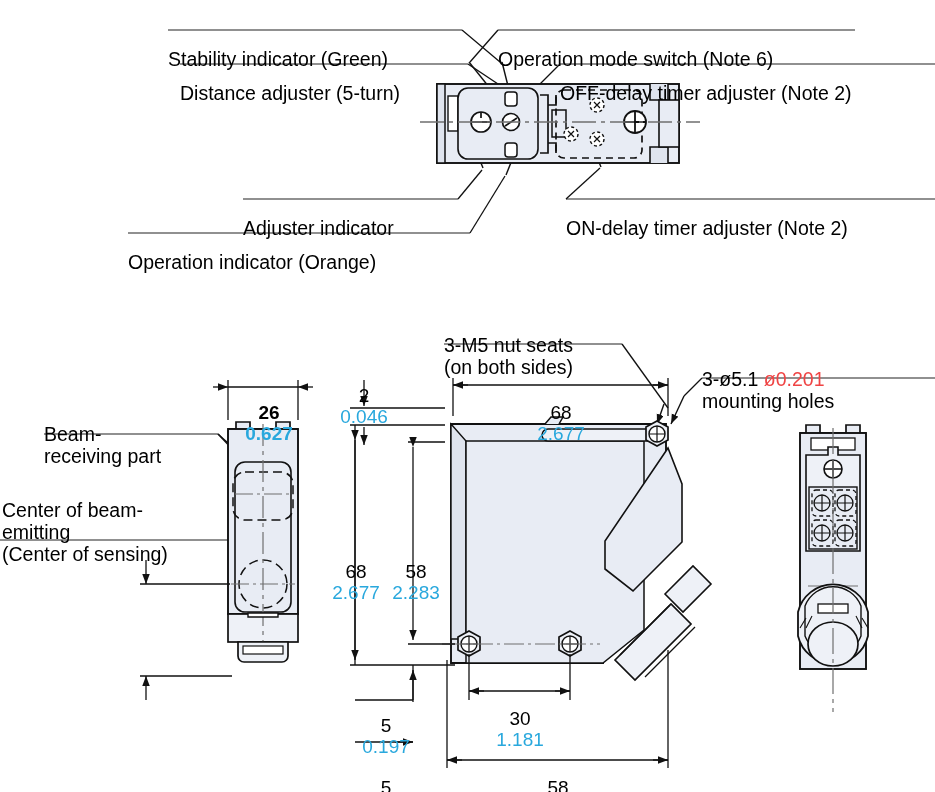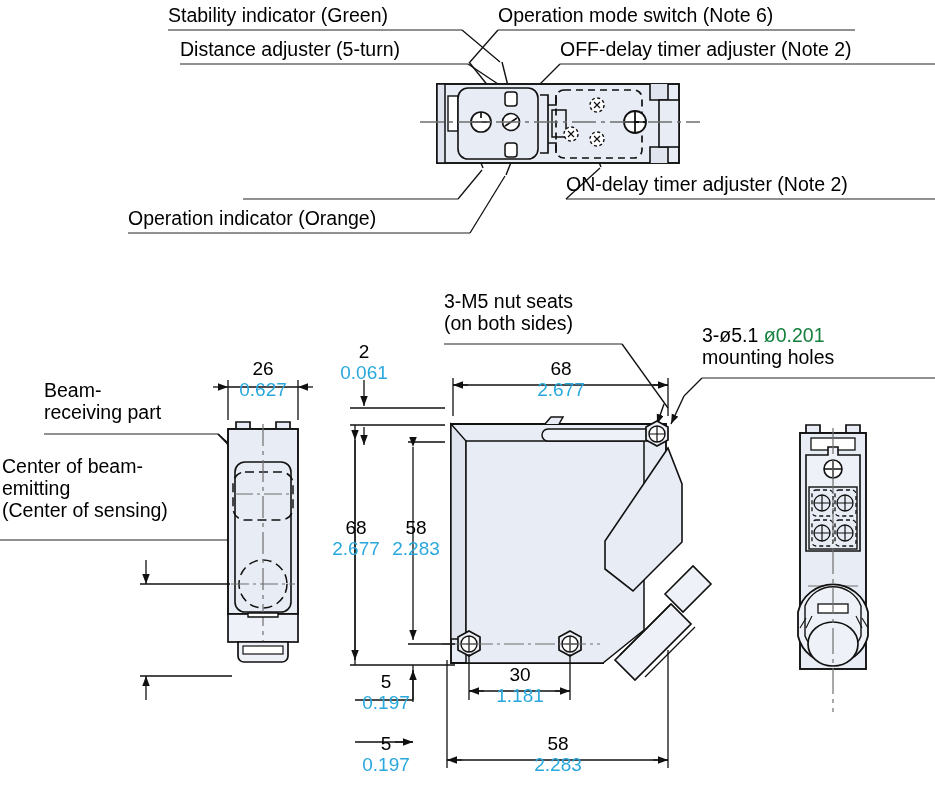--- a/index.html
+++ b/index.html
@@ -26,25 +26,26 @@
     top: 0;
     width: 935px;
     height: 792px;
   }
   .lbl {
     position: absolute;
     font-family: "Liberation Sans", sans-serif;
     color: #000000;
     white-space: nowrap;
     line-height: 1.12;
+    margin-top: 44px;
   }
   .lbl-callout { font-size: 19.5px; }
   .dim-mm { font-size: 19px; color: #000000; }
   .dim-in { font-size: 19px; color: #29a8dd; }
-  .dim-blue { color: #15803d; }
+  .dim-blue { color: #ef4444; }
   .ctr { text-align: center; }
 </style>
 </head>
 <body>
 
 <div id="root">
 
   <svg class="draw" viewBox="0 0 935 792">
     <defs>
       <marker id="ar" markerWidth="9" markerHeight="9" refX="8" refY="3" orient="auto" markerUnits="strokeWidth">
@@ -263,20 +264,21 @@
   </svg>
 
   <div class="lbl lbl-callout" style="left:168px; top:5px;">Stability indicator (Green)</div>
 
   <div class="lbl lbl-callout" style="left:498px; top:5px;">Operation mode switch (Note 6)</div>
 
   <div class="lbl lbl-callout" style="left:180px; top:39px;">Distance adjuster (5-turn)</div>
 
   <div class="lbl lbl-callout" style="left:560px; top:39px;">OFF-delay timer adjuster (Note 2)</div>
 
+  <div class="lbl lbl-callout" style="left:243px; top:174px;">Adjuster indicator</div>
 
   <div class="lbl lbl-callout" style="left:566px; top:174px;">ON-delay timer adjuster (Note 2)</div>
 
   <div class="lbl lbl-callout" style="left:128px; top:208px;">Operation indicator (Orange)</div>
 
   <div class="lbl lbl-callout" style="left:444px; top:291px;">
     <div>3-M5 nut seats</div>
     <div>(on both sides)</div>
   </div>
 
@@ -289,29 +291,29 @@
     <div>Center of beam-</div>
     <div>emitting</div>
     <div>(Center of sensing)</div>
   </div>
 
   <div class="lbl lbl-callout" style="left:44px; top:380px;">
     <div>Beam-</div>
     <div>receiving part</div>
   </div>
 
-  <div class="lbl ctr" style="left:233px; top:358px; width:60px;">
+  <div class="lbl ctr" style="left:239px; top:358px; width:60px;font-weight:bold;">
     <div class="dim-mm">26</div>
     <div class="dim-in">0.627</div>
   </div>
 
 
   <div class="lbl ctr" style="left:332px; top:341px; width:64px;">
     <div class="dim-mm">2</div>
-    <div class="dim-in">0.061</div>
+    <div class="dim-in">0.046</div>
   </div>
 
   <div class="lbl ctr" style="left:530px; top:358px; width:62px;">
     <div class="dim-mm">68</div>
     <div class="dim-in">2.677</div>
   </div>
 
   <div class="lbl ctr" style="left:325px; top:517px; width:62px;">
     <div class="dim-mm">68</div>
     <div class="dim-in">2.677</div>

